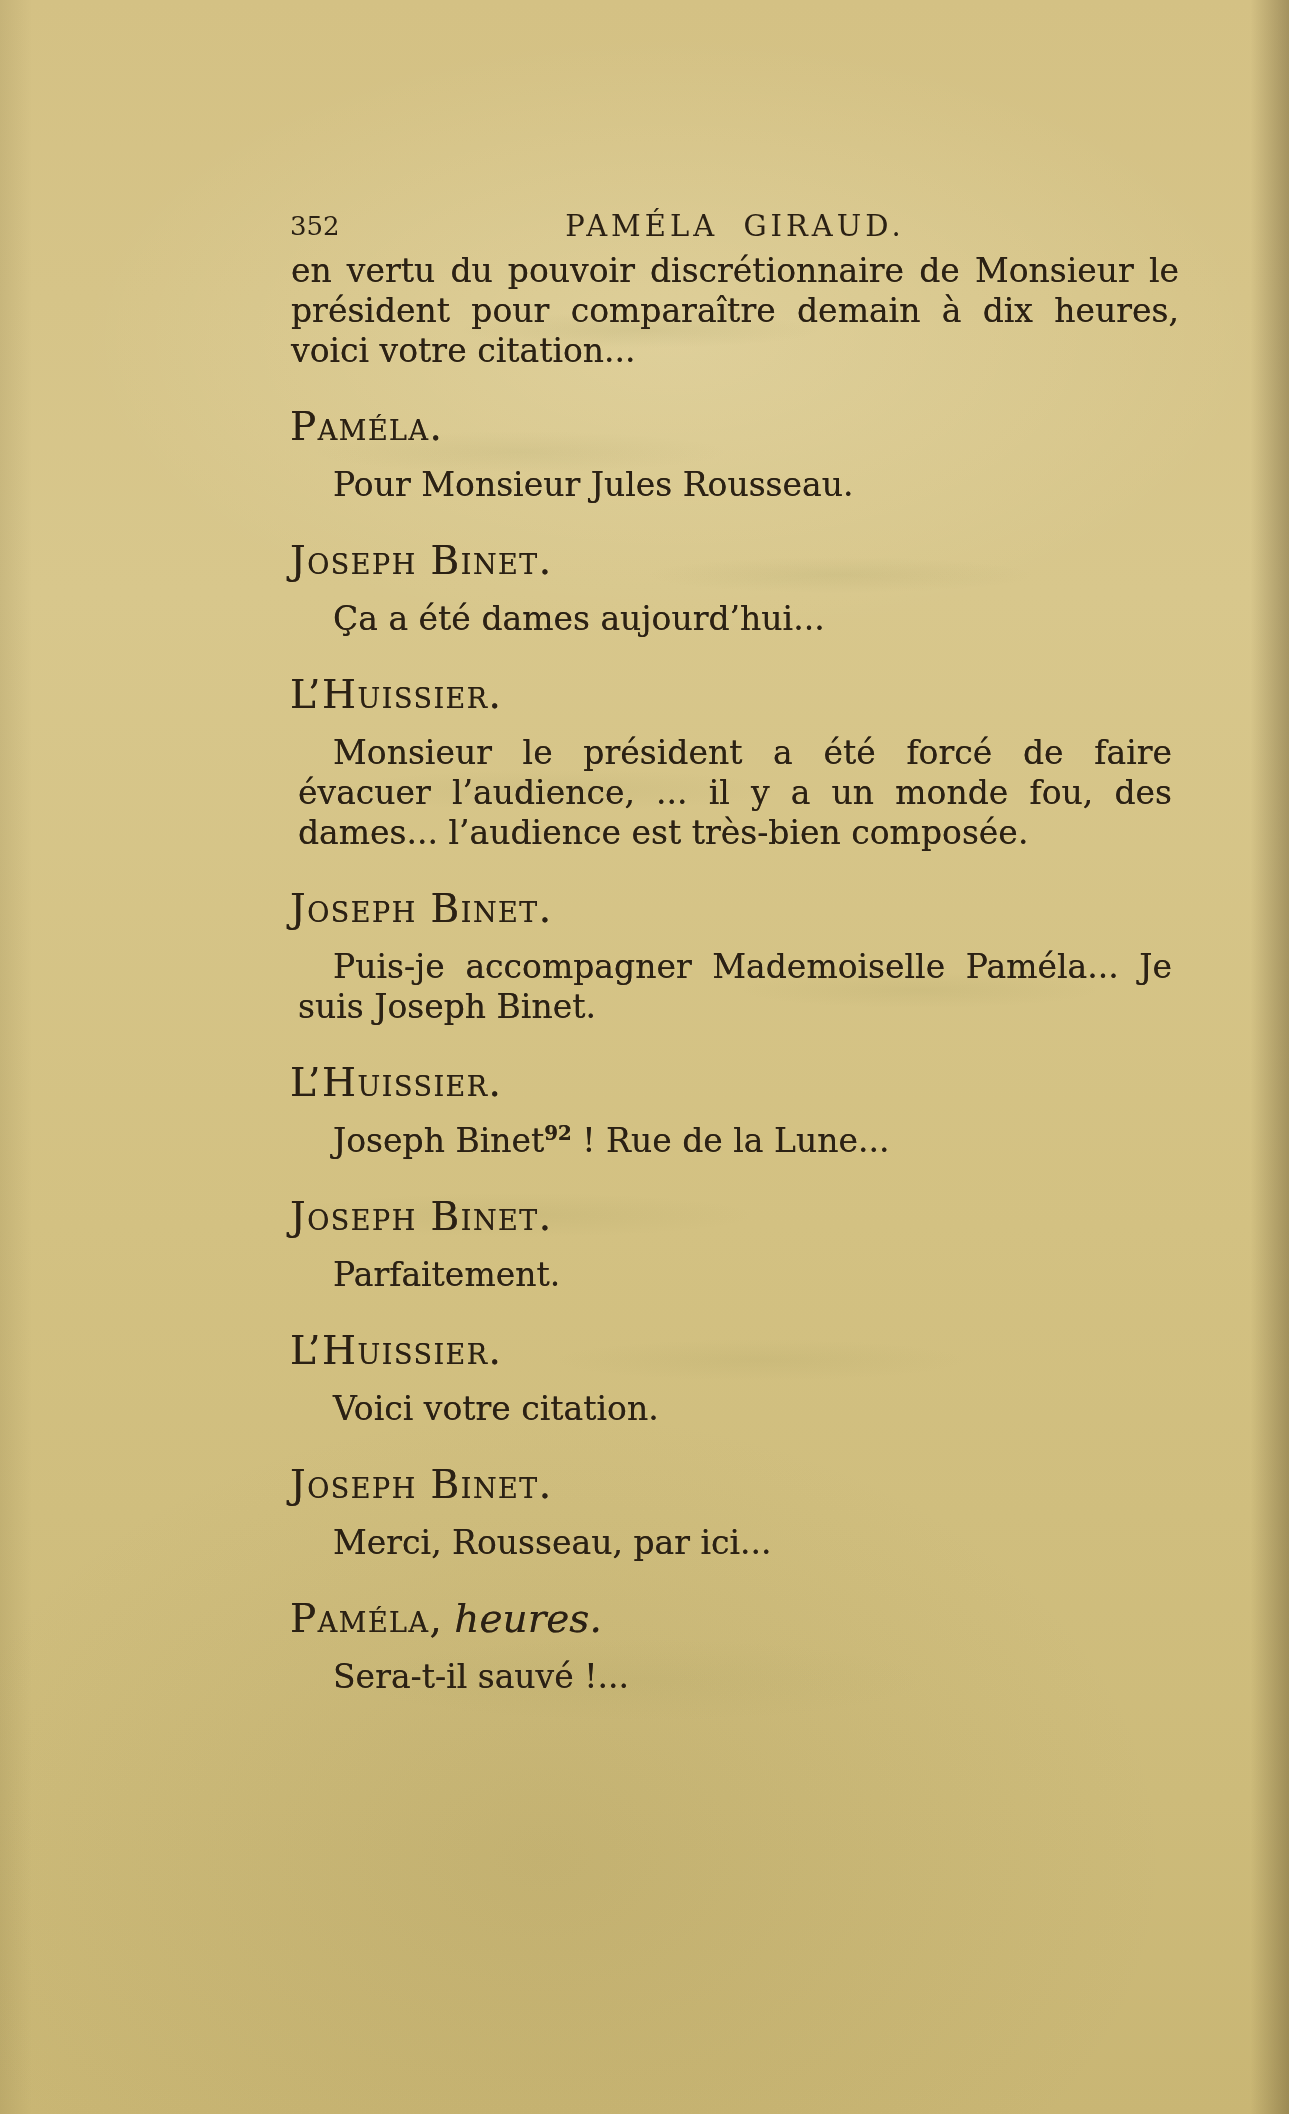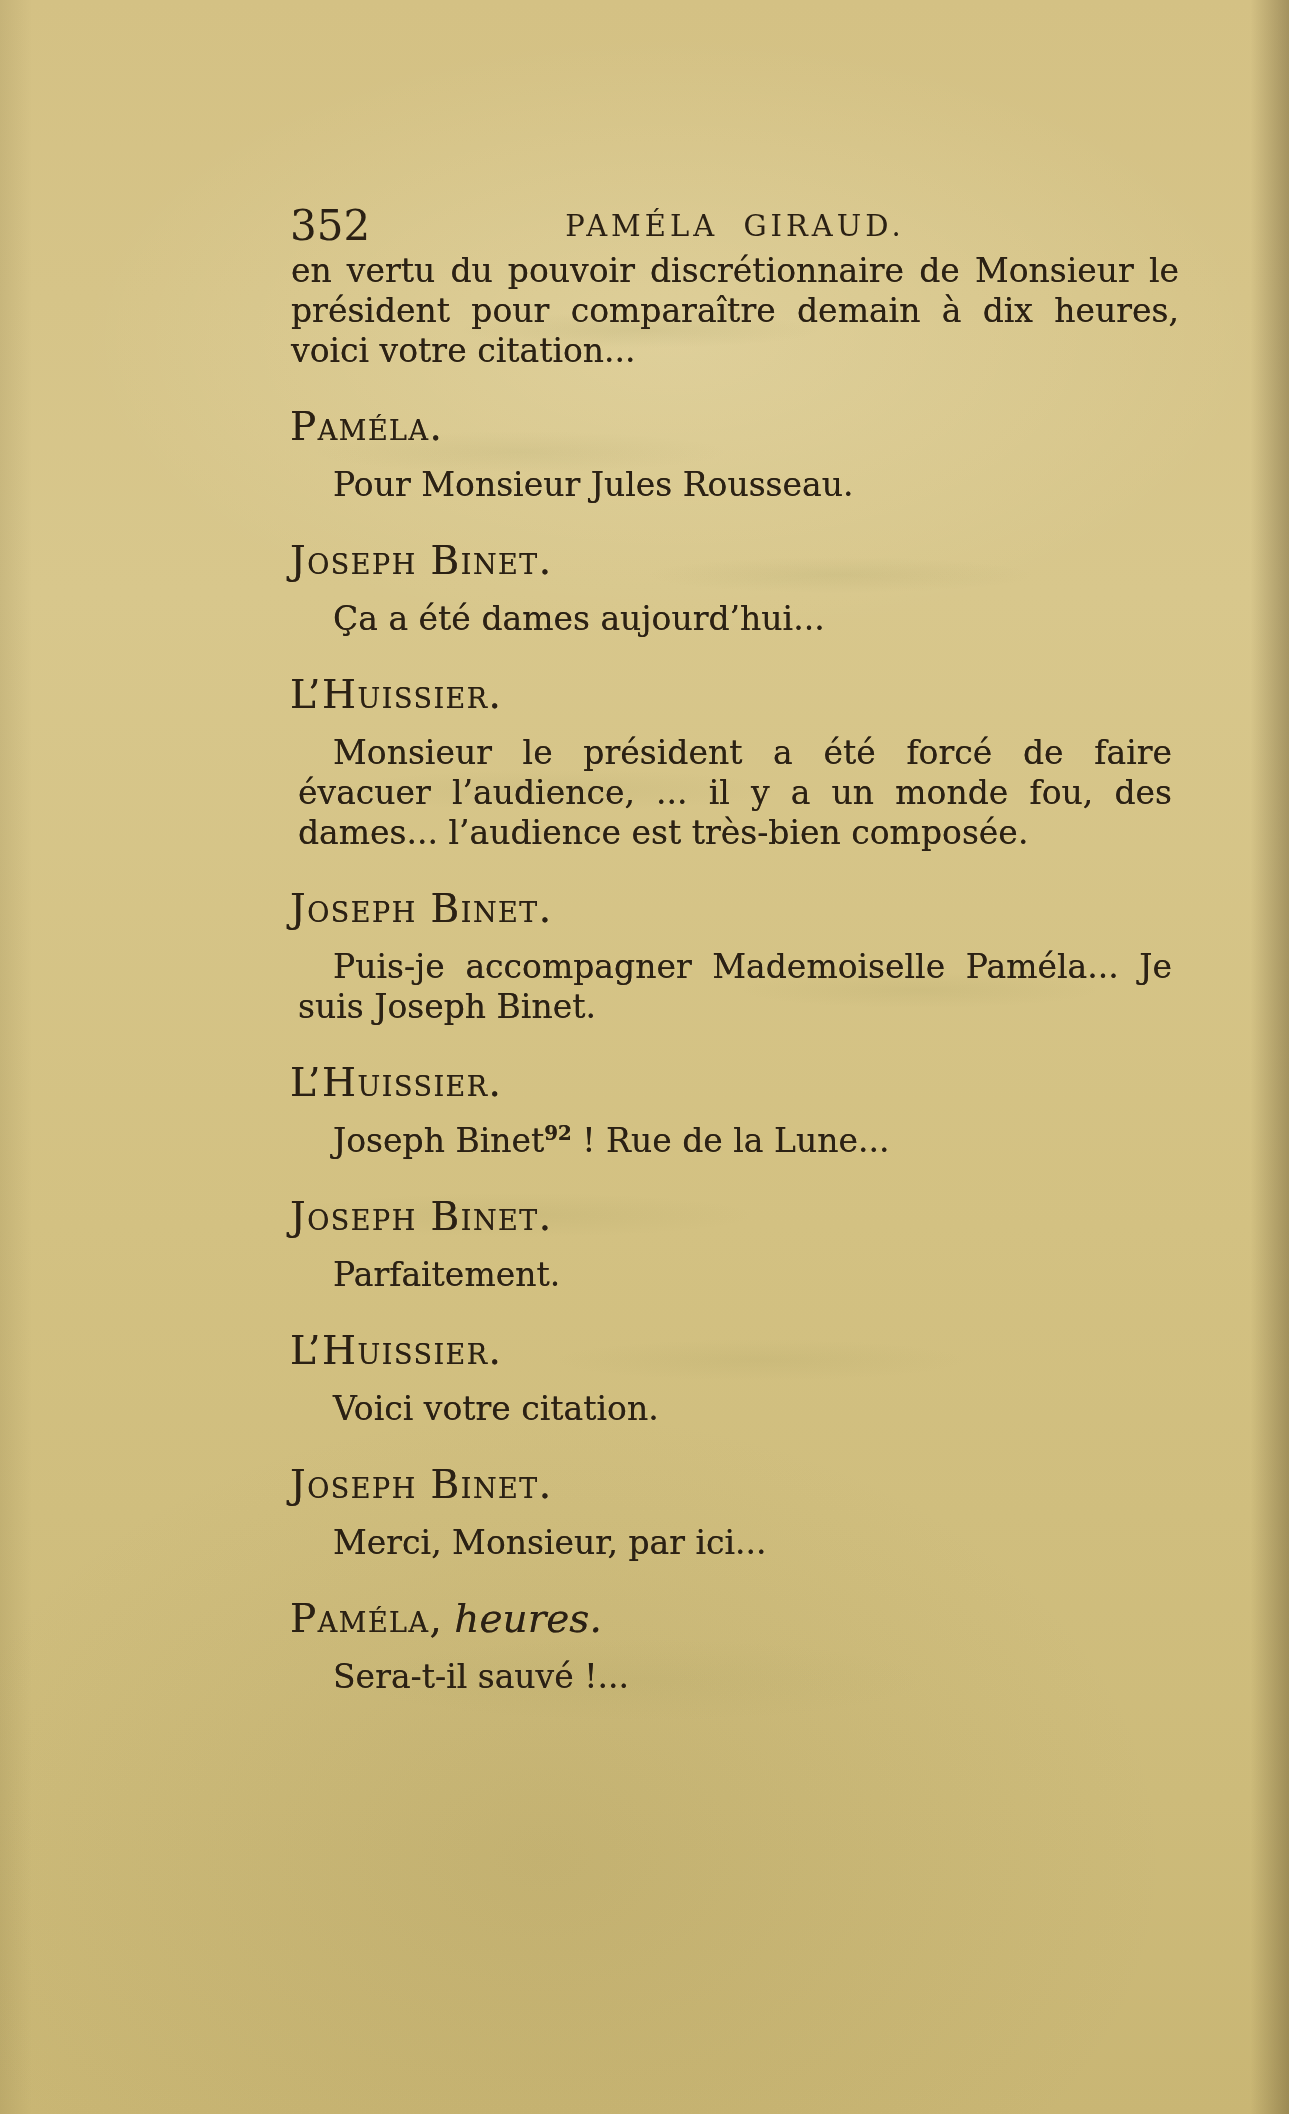--- a/index.html
+++ b/index.html
@@ -41,21 +41,21 @@
     left: 290px;
     top: 206px;
     width: 890px;
     height: 40px;
     line-height: 40px;
   }
   .page-number {
     position: absolute;
     left: 0;
     top: 0;
-    font-size: 42px;
+    font-size: 26px;
   }
   .running-title {
     display: block;
     text-align: center;
     font-size: 29px;
     letter-spacing: 4px;
     word-spacing: 12px;
   }
   .text-block {
     position: absolute;
@@ -141,21 +141,21 @@
       <p class="line">Parfaitement.</p>
     </section>
 
     <section>
       <h3 class="speaker"><span class="sc">L’Huissier.</span></h3>
       <p class="line">Voici votre citation.</p>
     </section>
 
     <section>
       <h3 class="speaker"><span class="sc">Joseph Binet.</span></h3>
-      <p class="line">Merci, Monsieur, par ici...</p>
+      <p class="line">Merci, Rousseau, par ici...</p>
     </section>
 
     <section>
       <h3 class="speaker"><span class="sc">Paméla,</span><span class="stage-note">heures.</span></h3>
       <p class="line">Sera-t-il sauvé !...</p>
     </section>
 
   </main>
 </div>
 

